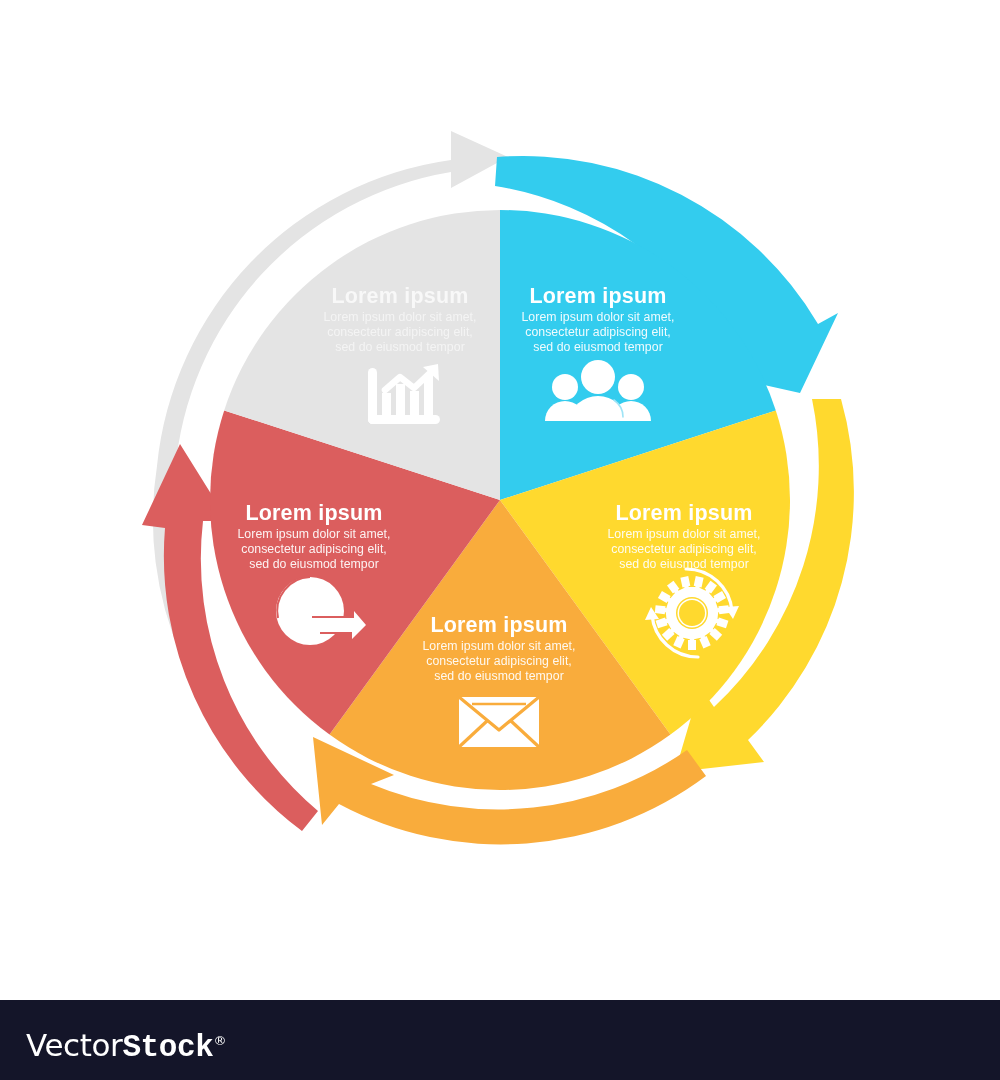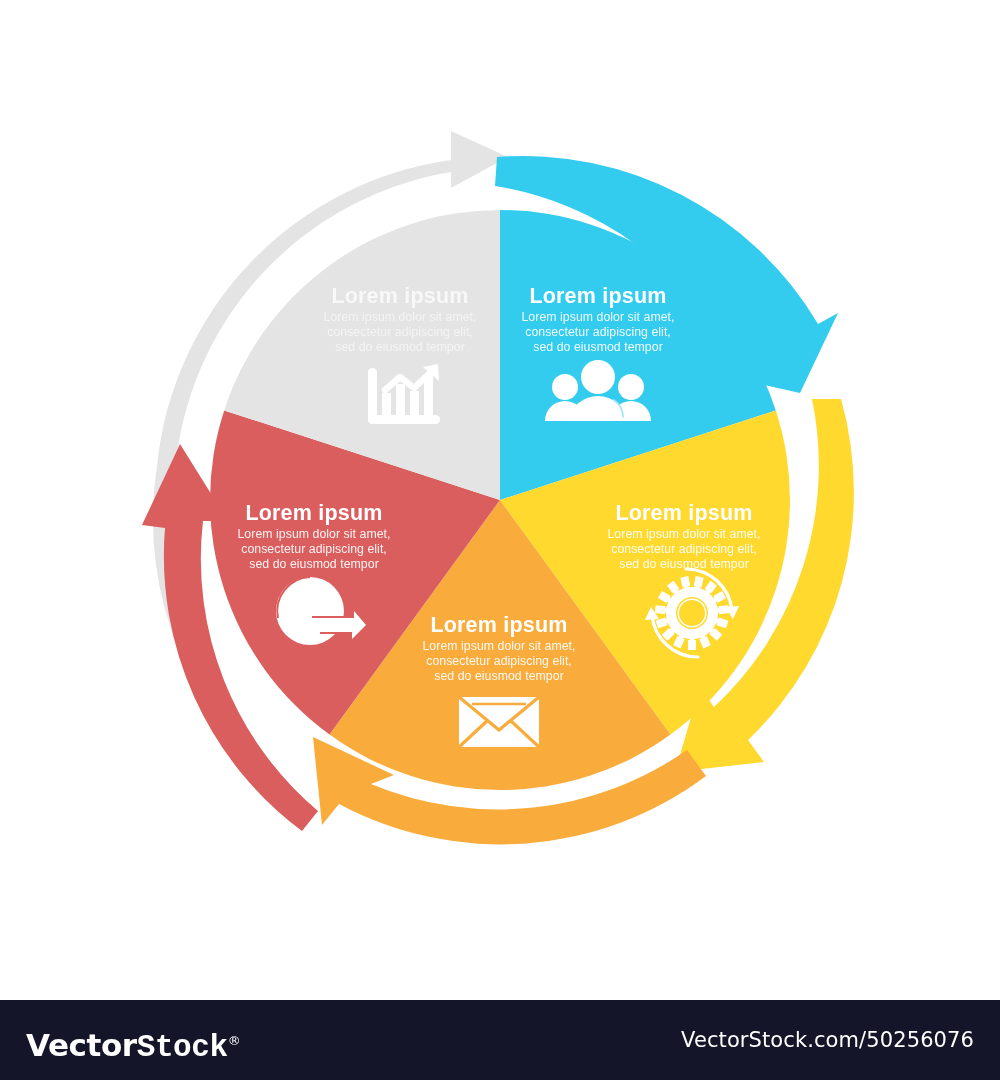--- a/index.html
+++ b/index.html
@@ -57,21 +57,21 @@
     left: 26px;
     top: 22px;
     height: 38px;
     color: #ffffff;
     font-size: 31px;
     letter-spacing: -0.4px;
     white-space: nowrap;
     line-height: 38px;
   }
   #footer-logo .lg-vector {
-    font-weight: 700;
+    font-weight: 400;
     font-family: "DejaVu Sans", sans-serif;
   }
   #footer-logo .lg-stock {
     font-weight: bold;
     font-family: Liberation Mono, monospace;
   }
   #footer-logo .lg-reg {
     font-size: 13px;
     vertical-align: super;
     font-family: "DejaVu Sans", sans-serif;
@@ -376,14 +376,13 @@
       <path d="M 6 20 L 38 20" stroke="#DB5E5E" stroke-width="2" fill="none"></path>
     </g>
 
   </svg>
 </div>
 
 <div id="footer">
   <div id="footer-logo">
     <span class="lg-vector">Vector</span><span class="lg-stock">Stock</span><span class="lg-reg">®</span>
   </div>
-  <div id="footer-url">VectorStock.com/50256076</div>
 </div>
 
 </body></html>

